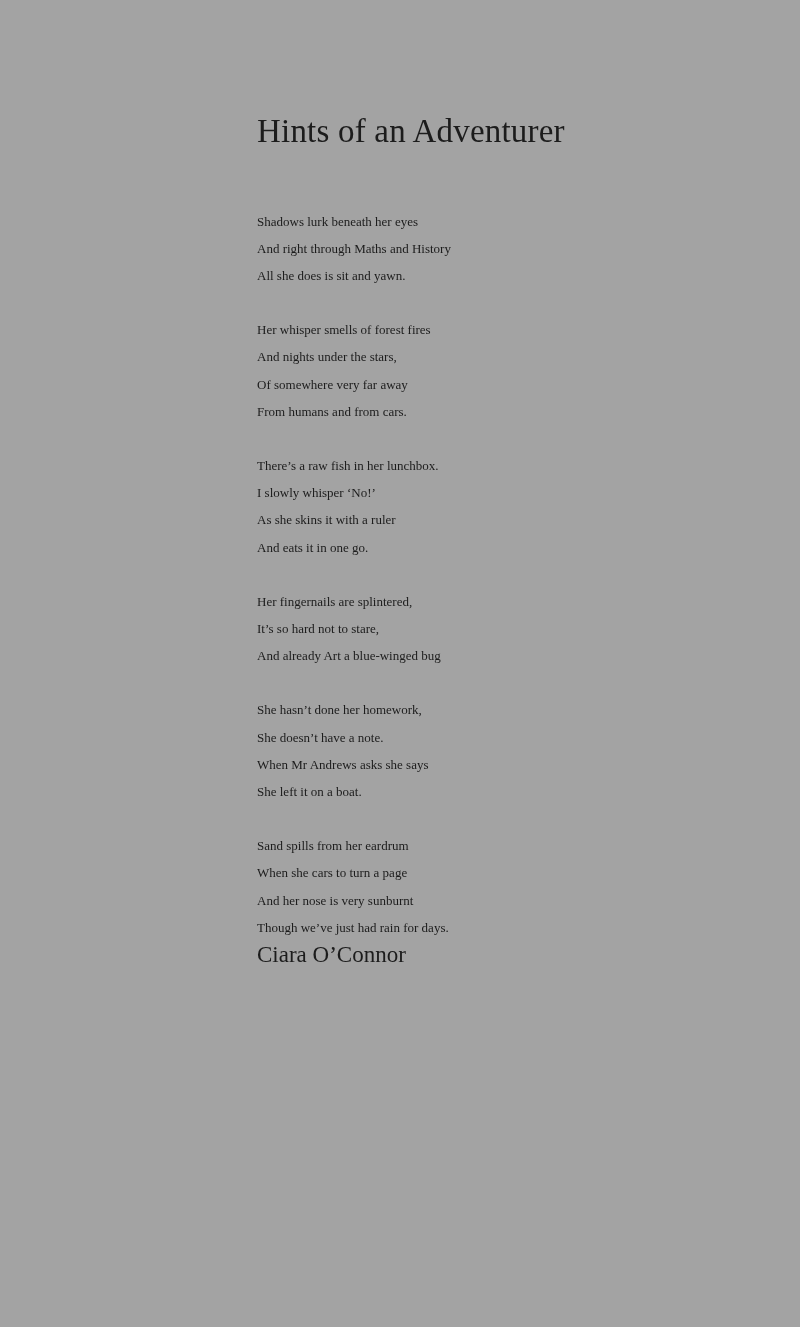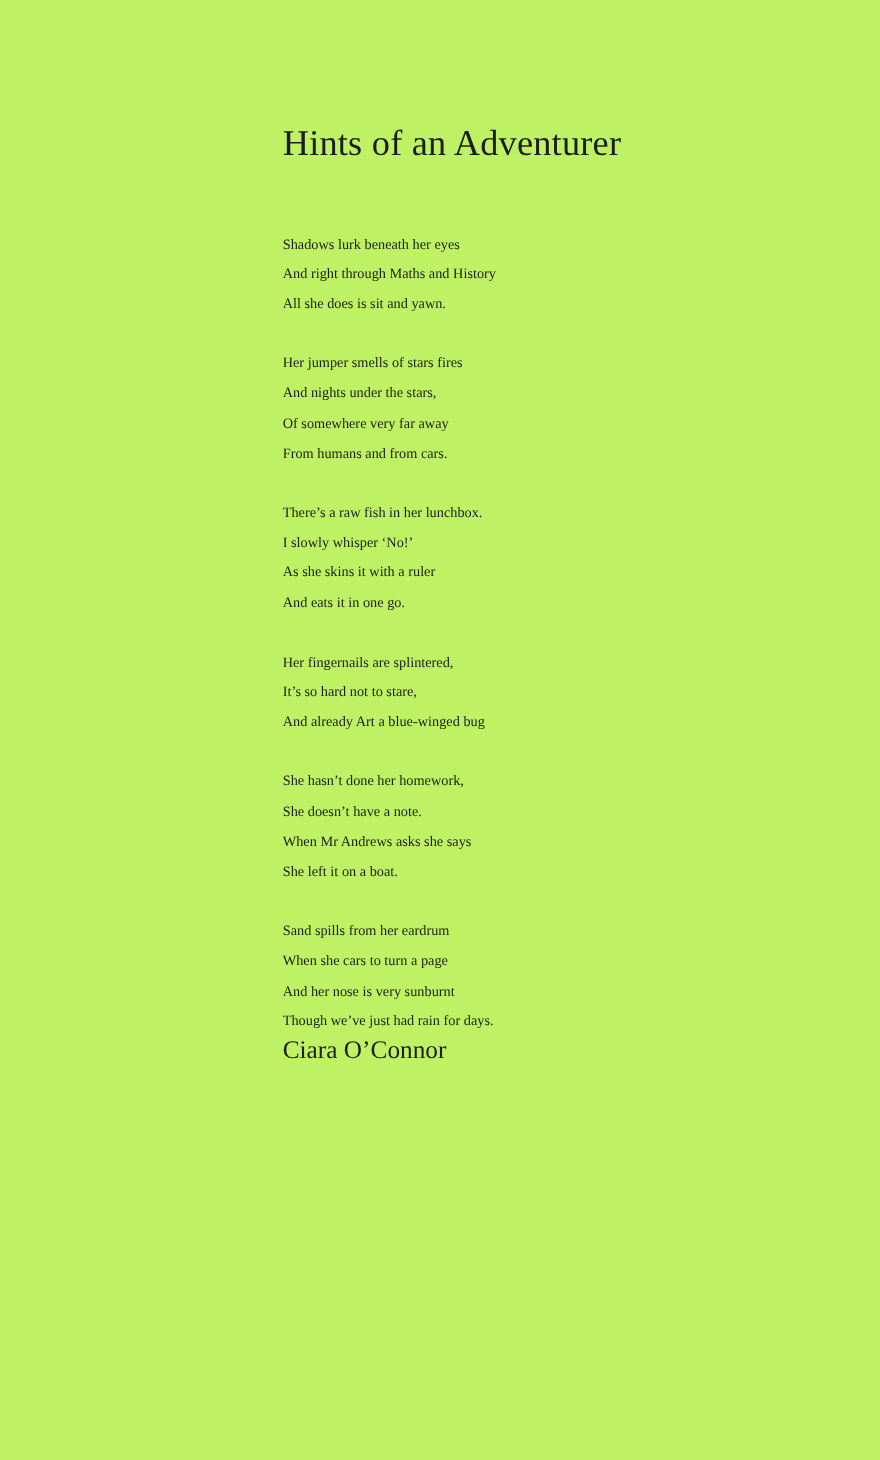--- a/index.html
+++ b/index.html
@@ -4,21 +4,21 @@
 <style>
   html, body {
     margin: 0;
     padding: 0;
     background: #ffffff;
   }
   .page {
     position: relative;
     width: 800px;
     height: 1327px;
-    background: #bef264;
+    background: #a3a3a3;
     overflow: hidden;
     font-family: "Liberation Serif", "DejaVu Serif", serif;
     color: #1c1c1c;
   }
   .content {
     position: absolute;
     left: 257px;
     top: 112px;
     width: 460px;
   }
@@ -59,21 +59,21 @@
 
     <div class="poem">
 
       <div class="stanza">
         <p class="poem-line">Shadows lurk beneath her eyes</p>
         <p class="poem-line">And right through Maths and History</p>
         <p class="poem-line">All she does is sit and yawn.</p>
       </div>
 
       <div class="stanza">
-        <p class="poem-line">Her jumper smells of stars fires</p>
+        <p class="poem-line">Her whisper smells of forest fires</p>
         <p class="poem-line">And nights under the stars,</p>
         <p class="poem-line">Of somewhere very far away</p>
         <p class="poem-line">From humans and from cars.</p>
       </div>
 
       <div class="stanza">
         <p class="poem-line">There’s a raw fish in her lunchbox.</p>
         <p class="poem-line">I slowly whisper ‘No!’</p>
         <p class="poem-line">As she skins it with a ruler</p>
         <p class="poem-line">And eats it in one go.</p>

